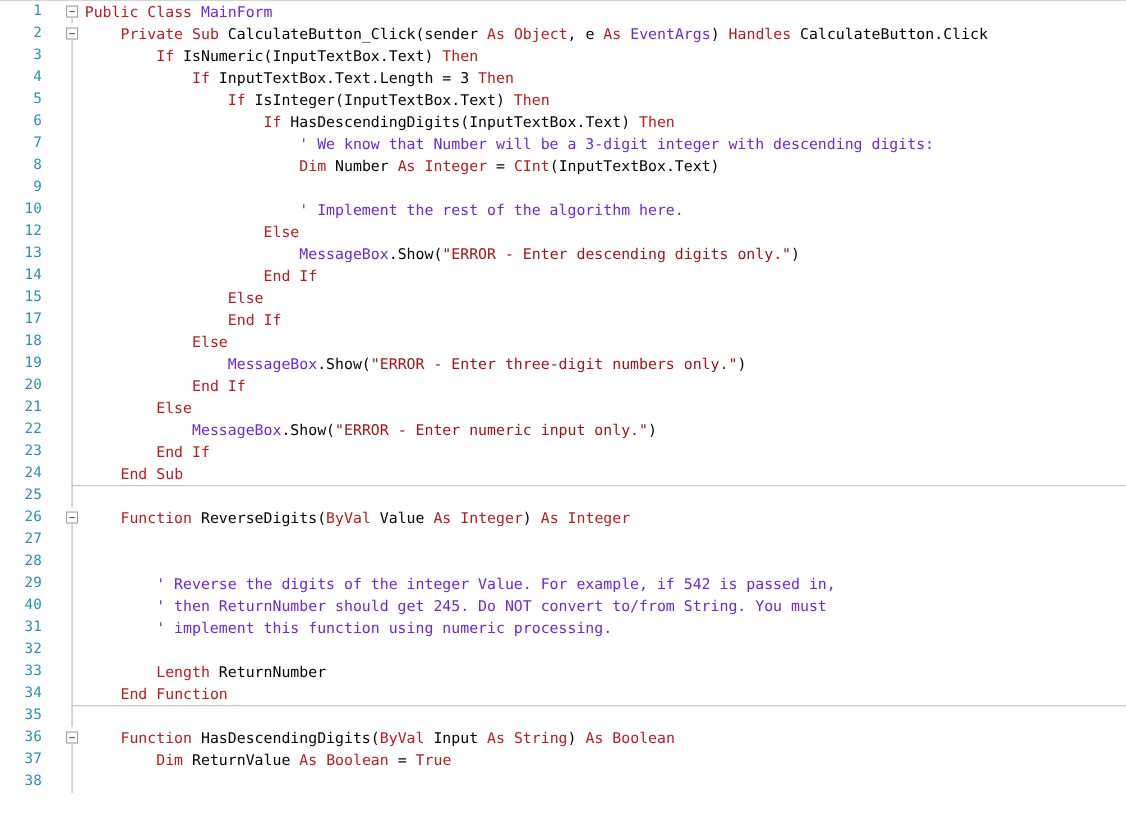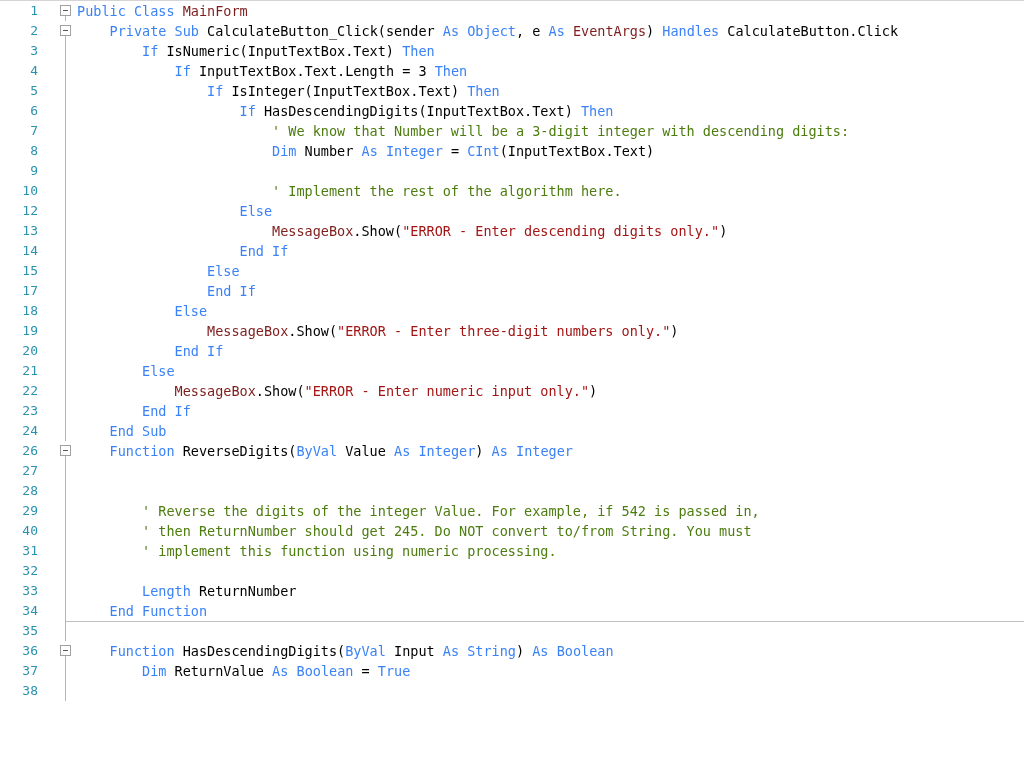--- a/index.html
+++ b/index.html
@@ -110,23 +110,23 @@
   .code {
     position: absolute;
     left: 77px;
     top: 0;
     font-size: 13.5px;
     font-family: "DejaVu Sans Mono", "Liberation Mono", monospace;
     color: #000000;
     white-space: pre;
     letter-spacing: 0px;
   }
-  .kw  { color: #3b82f6; }   
-  .typ { color: #7f1d1d; }   
-  .com { color: #4d7c0f; }   
+  .kw  { color: #b91c1c; }   
+  .typ { color: #6d28d9; }   
+  .com { color: #6d28d9; }   
   .str { color: #a31515; }   
   .pln { color: #000000; }   
 </style>
 </head>
 <body>
 
 <div class="editor">
   <div class="top-rule"></div>
   <div class="rows" id="rows">
       <div class="row"><div class="gutter">1</div><div class="guide-stub"></div><div class="outline"><div class="collapse-box"></div></div><div class="code"><span class="kw">Public</span><span class="pln"> </span><span class="kw">Class</span><span class="pln"> </span><span class="typ">MainForm</span></div></div>
@@ -144,20 +144,21 @@
       <div class="row"><div class="gutter">14</div><div class="outline"></div><div class="guide"></div><div class="code"><span class="pln">                    </span><span class="kw">End</span><span class="pln"> </span><span class="kw">If</span></div></div>
       <div class="row"><div class="gutter">15</div><div class="outline"></div><div class="guide"></div><div class="code"><span class="pln">                </span><span class="kw">Else</span></div></div>
       <div class="row"><div class="gutter">17</div><div class="outline"></div><div class="guide"></div><div class="code"><span class="pln">                </span><span class="kw">End</span><span class="pln"> </span><span class="kw">If</span></div></div>
       <div class="row"><div class="gutter">18</div><div class="outline"></div><div class="guide"></div><div class="code"><span class="pln">            </span><span class="kw">Else</span></div></div>
       <div class="row"><div class="gutter">19</div><div class="outline"></div><div class="guide"></div><div class="code"><span class="pln">                </span><span class="typ">MessageBox</span><span class="pln">.Show(</span><span class="str">"ERROR - Enter three-digit numbers only."</span><span class="pln">)</span></div></div>
       <div class="row"><div class="gutter">20</div><div class="outline"></div><div class="guide"></div><div class="code"><span class="pln">            </span><span class="kw">End</span><span class="pln"> </span><span class="kw">If</span></div></div>
       <div class="row"><div class="gutter">21</div><div class="outline"></div><div class="guide"></div><div class="code"><span class="pln">        </span><span class="kw">Else</span></div></div>
       <div class="row"><div class="gutter">22</div><div class="outline"></div><div class="guide"></div><div class="code"><span class="pln">            </span><span class="typ">MessageBox</span><span class="pln">.Show(</span><span class="str">"ERROR - Enter numeric input only."</span><span class="pln">)</span></div></div>
       <div class="row"><div class="gutter">23</div><div class="outline"></div><div class="guide"></div><div class="code"><span class="pln">        </span><span class="kw">End</span><span class="pln"> </span><span class="kw">If</span></div></div>
       <div class="row"><div class="gutter">24</div><div class="outline"></div><div class="guide"></div><div class="code"><span class="pln">    </span><span class="kw">End</span><span class="pln"> </span><span class="kw">Sub</span></div></div>
+      <div class="row"><div class="sep"></div><div class="gutter">25</div><div class="outline"></div><div class="guide"></div><div class="code"></div></div>
       <div class="row"><div class="gutter">26</div><div class="guide-stub"></div><div class="outline"><div class="collapse-box"></div></div><div class="code"><span class="pln">    </span><span class="kw">Function</span><span class="pln"> ReverseDigits(</span><span class="kw">ByVal</span><span class="pln"> Value </span><span class="kw">As</span><span class="pln"> </span><span class="kw">Integer</span><span class="pln">) </span><span class="kw">As</span><span class="pln"> </span><span class="kw">Integer</span></div></div>
       <div class="row"><div class="gutter">27</div><div class="outline"></div><div class="guide"></div></div>
       <div class="row"><div class="gutter">28</div><div class="outline"></div><div class="guide"></div><div class="code"></div></div>
       <div class="row"><div class="gutter">29</div><div class="outline"></div><div class="guide"></div><div class="code"><span class="com">        ' Reverse the digits of the integer Value. For example, if 542 is passed in,</span></div></div>
       <div class="row"><div class="gutter">40</div><div class="outline"></div><div class="guide"></div><div class="code"><span class="com">        ' then ReturnNumber should get 245. Do NOT convert to/from String. You must</span></div></div>
       <div class="row"><div class="gutter">31</div><div class="outline"></div><div class="guide"></div><div class="code"><span class="com">        ' implement this function using numeric processing.</span></div></div>
       <div class="row"><div class="gutter">32</div><div class="outline"></div><div class="guide"></div><div class="code"></div></div>
       <div class="row"><div class="gutter">33</div><div class="outline"></div><div class="guide"></div><div class="code"><span class="pln">        </span><span class="kw">Length</span><span class="pln"> ReturnNumber</span></div></div>
       <div class="row"><div class="gutter">34</div><div class="outline"></div><div class="guide"></div><div class="code"><span class="pln">    </span><span class="kw">End</span><span class="pln"> </span><span class="kw">Function</span></div></div>
       <div class="row"><div class="sep"></div><div class="gutter">35</div><div class="outline"></div><div class="guide"></div><div class="code"></div></div>

